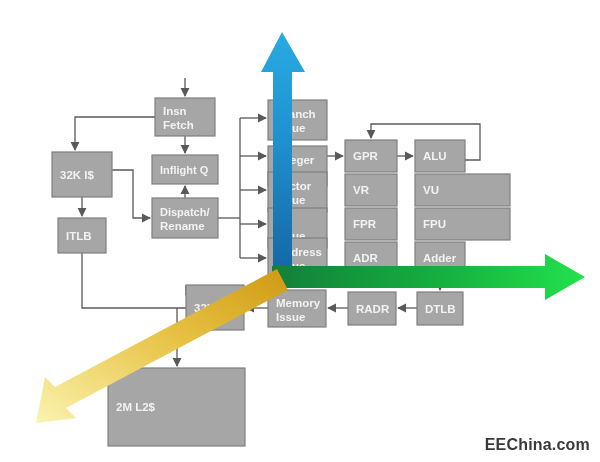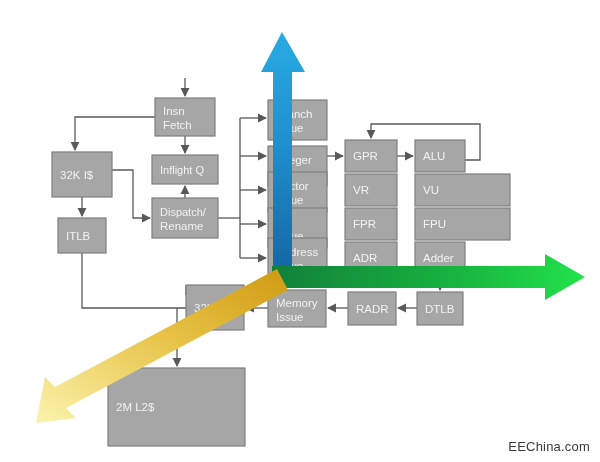--- a/index.html
+++ b/index.html
@@ -1,19 +1,19 @@
 <!DOCTYPE html>
 <html><head>
 <meta charset="utf-8">
 <style>
   html,body{margin:0;padding:0;background:#ffffff;}
   body{width:600px;height:462px;font-family:"Liberation Sans",sans-serif;}
-  #canvas{position:relative;width:600px;height:462px;overflow:hidden;background:#fff;}
+  #canvas{position:relative;width:600px;height:462px;overflow:hidden;background:#fff;font-weight:bold;}
   #svgroot{position:absolute;left:0;top:0;width:600px;height:462px;}
-  .wm{position:absolute;right:10px;bottom:8px;font-size:13px;color:#3a3a3a;
+  .wm{position:absolute;right:10px;bottom:8px;font-size:16px;color:#3a3a3a;
       font-family:"Liberation Sans",sans-serif;letter-spacing:.2px;}
   .boxlabel{fill:#f2f2f2;font-family:"Liberation Sans",sans-serif;font-size:11.5px;}
   .boxlabel.sm{font-size:11px;}
 </style>
 </head>
 <body>
 
 <div id="canvas">
 
   <svg id="svgroot" viewBox="0 0 600 462">

